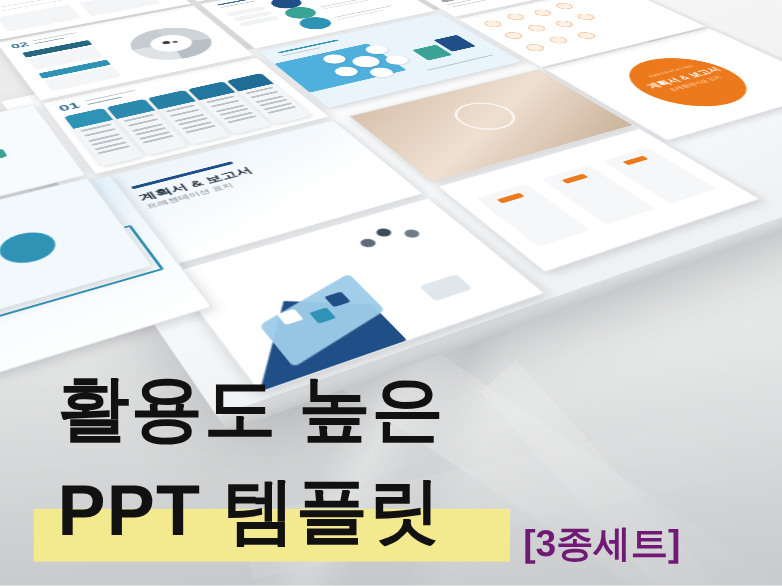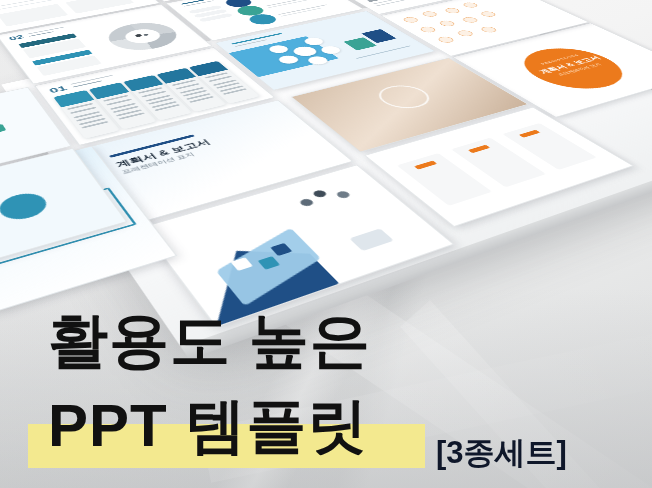--- a/index.html
+++ b/index.html
@@ -56,21 +56,21 @@
   .donut{position:absolute;border-radius:50%;}
 
   
   .headline{position:absolute;left:0;top:296px;width:652px;height:192px;}
   .hl-mark{position:absolute;left:28px;top:424px;width:397px;height:44px;
     background:#f3e98f;z-index:1;}
   .hl-line{position:absolute;z-index:2;color:#111;font-weight:700;
     letter-spacing:1px;white-space:nowrap;line-height:1;}
   .hl-1{left:48px;top:311px;font-size:60px;}
   .hl-2{left:48px;top:396px;font-size:60px;}
-  .hl-badge{position:absolute;z-index:2;left:436px;top:432px;font-size:31px;font-weight:700;color:#0f172a;}
+  .hl-badge{position:absolute;z-index:2;left:436px;top:432px;font-size:31px;font-weight:700;color:#701a75;}
 </style>
 </head>
 <body>
 
 <div class="stage">
 
   <div class="bg"></div>
   <div class="bg-streak" style="left:300px;top:250px;width:520px;height:70px;transform:rotate(34deg);opacity:.5;"></div>
   <div class="bg-streak" style="left:430px;top:300px;width:420px;height:40px;transform:rotate(48deg);opacity:.35;"></div>
   <div class="bg-streak" style="left:200px;top:430px;width:520px;height:54px;transform:rotate(-12deg);opacity:.3;"></div>

